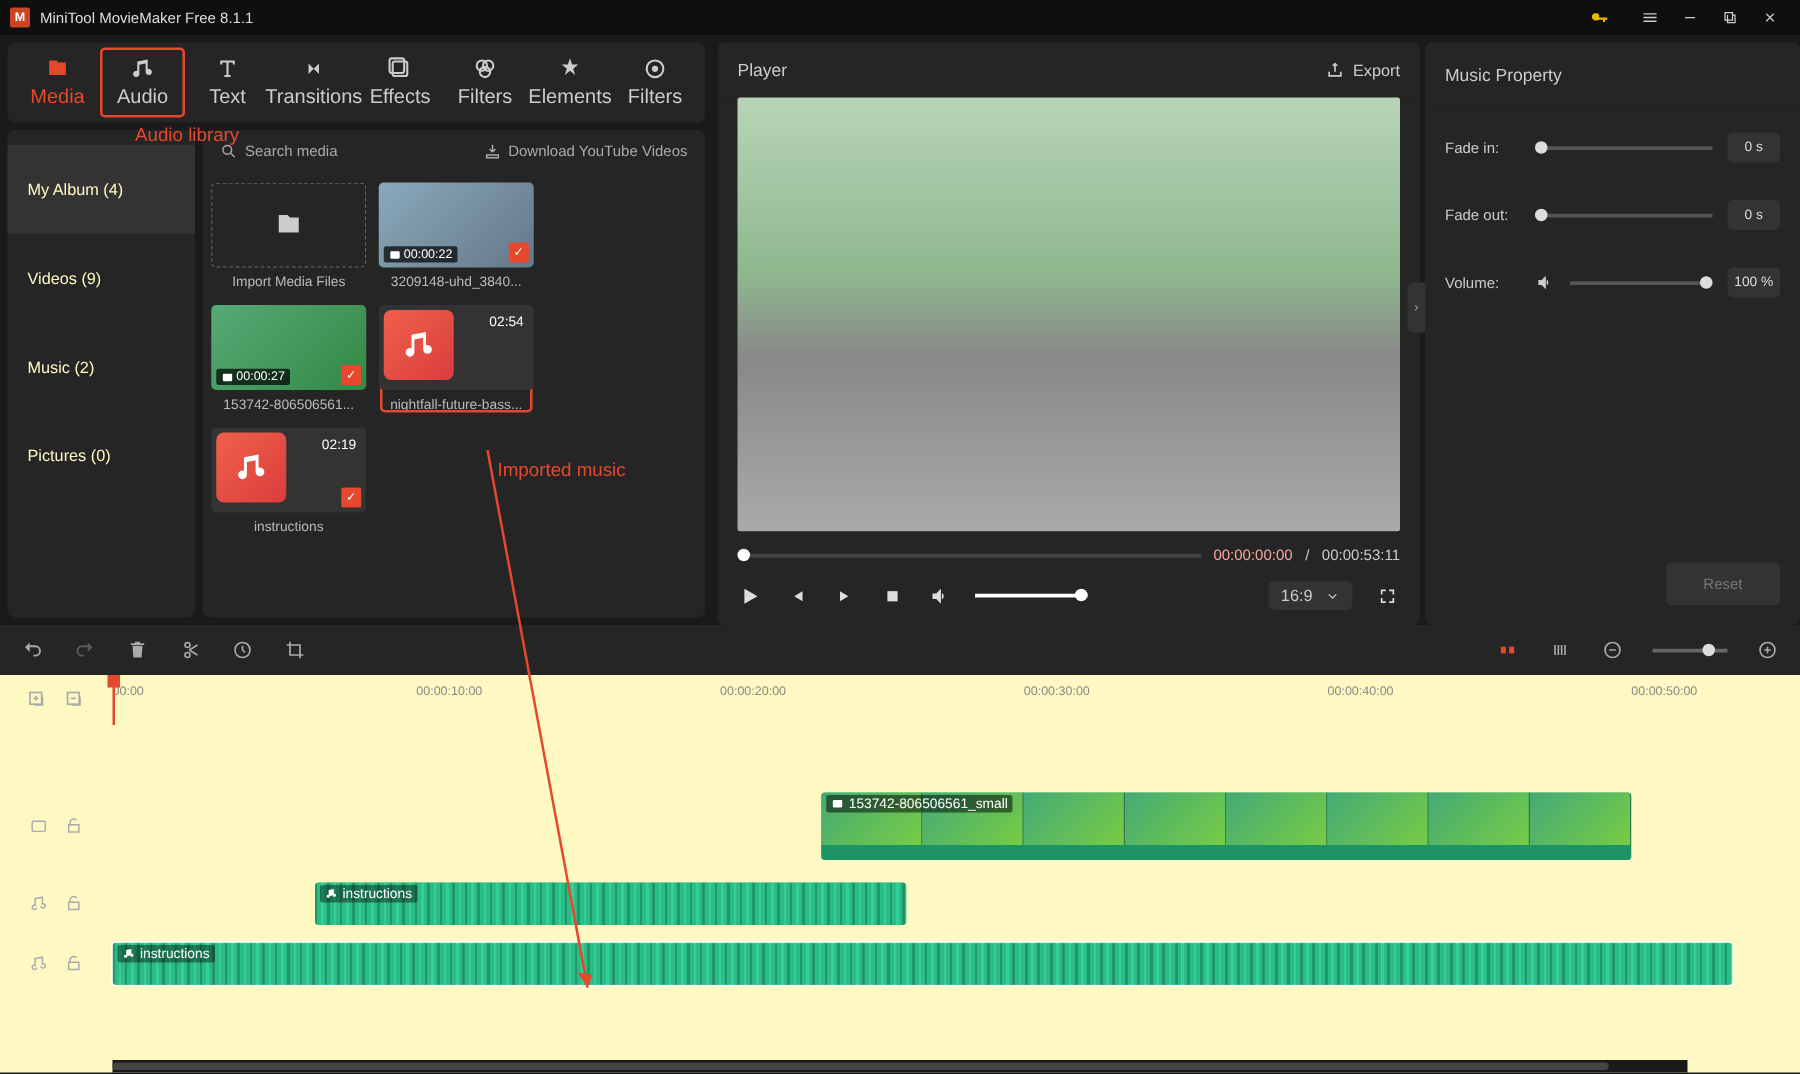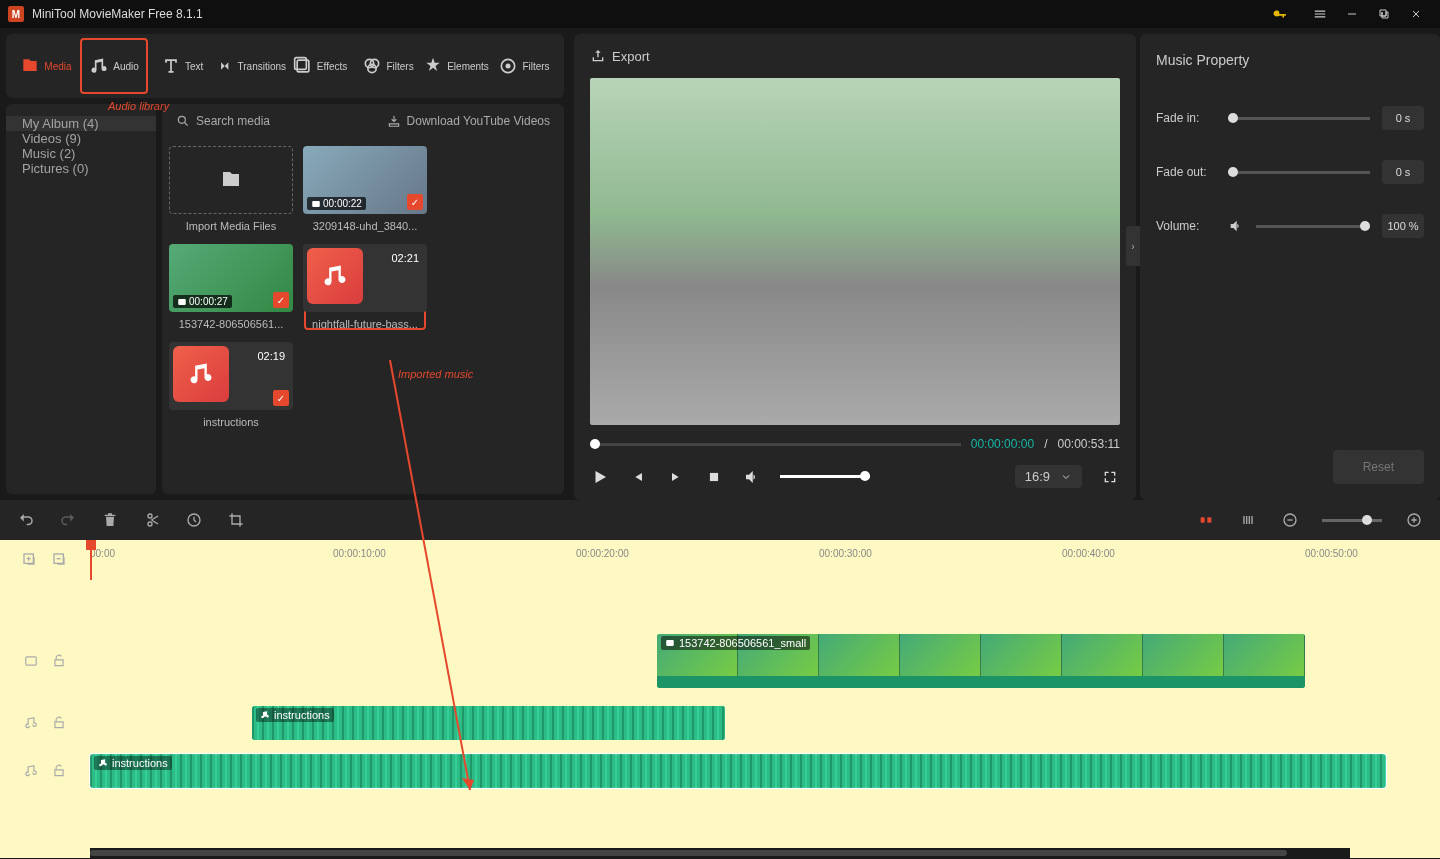--- a/index.html
+++ b/index.html
@@ -13,59 +13,59 @@
 .titlebar .key { color: #e6b800; margin-right: 8px; }
 
 
 .main-area { display: flex; height: 472px; }
 .left-col { width: 570px; display: flex; flex-direction: column; }
 .mid-col { flex: 1; display: flex; flex-direction: column; margin: 0 4px; }
 .right-col { width: 300px; display: flex; flex-direction: column; }
 
 
 .top-tabs { display: flex; background: #252525; height: 64px; border-radius: 6px; margin: 6px; padding: 0 6px; align-items: center; }
-.top-tab { display: flex; flex-direction: row; align-items: center; justify-content: center; width: 70px; height: 56px; color: #ccc; cursor: pointer; gap: 4px; font-size: 10px; }
+.top-tab { display: flex; flex-direction: column; align-items: center; justify-content: center; width: 70px; height: 56px; color: #ccc; cursor: pointer; gap: 4px; font-size: 16px; }
 .top-tab.active { color: #e6482e; }
 .top-tab.boxed { border: 2px solid #e6482e; border-radius: 4px; }
 .top-tab svg { width: 20px; height: 20px; }
 
 
 .media-row { display: flex; flex: 1; margin: 0 6px 6px 6px; gap: 6px; }
 .sidebar { width: 150px; background: #252525; border-radius: 6px; padding: 12px 0; }
-.sidebar-item { padding: 0 16px; color: #a3a3a3; cursor: pointer; font-size: 13px; }
+.sidebar-item { padding: 28px 16px; color: #fef9c3; cursor: pointer; font-size: 13px; }
 .sidebar-item.active { background: #333; }
 
 .media-panel { flex: 1; background: #252525; border-radius: 6px; display: flex; flex-direction: column; }
 .media-header { display: flex; padding: 10px 14px; gap: 8px; font-size: 12px; color: #aaa; }
 .media-header .search { flex: 1; display: flex; align-items: center; gap: 6px; }
 .media-header .dl { display: flex; align-items: center; gap: 6px; cursor: pointer; }
 .media-grid { display: flex; flex-wrap: wrap; padding: 8px; gap: 12px; align-content: flex-start; }
 .media-item { width: 122px; display: flex; flex-direction: column; align-items: center; gap: 6px; }
 .thumb { width: 124px; height: 68px; background: #333; border-radius: 4px; position: relative; display: flex; align-items: center; justify-content: center; }
 .thumb.dashed { border: 1px dashed #666; background: transparent; }
 .thumb .dur { position: absolute; bottom: 4px; left: 4px; background: rgba(0,0,0,0.7); color: #fff; font-size: 10px; padding: 1px 4px; border-radius: 2px; display:flex;align-items:center;gap:2px; }
 .thumb .check { position: absolute; bottom: 4px; right: 4px; width: 16px; height: 16px; background: #e6482e; border-radius: 2px; display: flex; align-items: center; justify-content: center; color: #fff; font-size: 10px; }
 .thumb .music-ico { width: 56px; height: 56px; background: linear-gradient(135deg,#f0604a,#d93d3d); border-radius: 6px; display: flex; align-items: center; justify-content: center; color: #fff; position: absolute; left: 4px; top: 4px; bottom: 4px; }
 .thumb .mdur { position: absolute; top: 8px; right: 8px; color: #fff; font-size: 11px; }
 .media-item .cap { font-size: 11px; color: #bbb; text-align: center; width: 110px; white-space: nowrap; overflow: hidden; text-overflow: ellipsis; }
 .media-item.boxed { outline: 2px solid #e6482e; outline-offset: -2px; border-radius: 4px; }
 
 
-.anno { position: absolute; color: #e6482e; font-size: 11px; font-style: italic; pointer-events: none; z-index: 100; }
+.anno { position: absolute; color: #e6482e; font-size: 15px; pointer-events: none; z-index: 100; }
 
 
 .player-header { display: flex; align-items: center; padding: 14px 16px; background: #252525; border-radius: 6px 6px 0 0; margin-top: 6px; }
 .player-header .ptitle { flex: 1; color: #ccc; font-size: 14px; }
 .player-header .export { display: flex; align-items: center; gap: 6px; cursor: pointer; }
 .player-body { background: #252525; flex: 1; display: flex; flex-direction: column; padding: 0 16px 12px; border-radius: 0 0 6px 6px; }
 .preview { flex: 1; background: linear-gradient(180deg,#b8d4b8 0%,#8fb88f 40%,#888 60%,#aaa 100%); border-radius: 2px; position: relative; }
 .progress-row { display: flex; align-items: center; gap: 10px; margin-top: 12px; font-size: 12px; }
 .progress-bar { flex: 1; height: 3px; background: #444; position: relative; }
 .progress-bar .dot { position: absolute; left: 0; top: -4px; width: 10px; height: 10px; background: #fff; border-radius: 50%; }
-.time-cur { color: #14b8a6; }
+.time-cur { color: #fca5a5; }
 .controls { display: flex; align-items: center; gap: 18px; margin-top: 14px; }
 .controls .spacer { flex: 1; }
 .ctrl-btn { width: 20px; height: 20px; display: flex; align-items: center; justify-content: center; cursor: pointer; color: #ddd; }
 .vol-bar { width: 90px; height: 3px; background: #fff; position: relative; }
 .vol-bar .knob { position: absolute; right: 0; top: -4px; width: 10px; height: 10px; background: #fff; border-radius: 50%; }
 .aspect { background: #333; padding: 4px 10px; border-radius: 4px; display: flex; align-items: center; gap: 10px; cursor: pointer; }
 
 
 .prop-header { padding: 18px 16px; background: #252525; border-radius: 6px 6px 0 0; margin-top: 6px; color: #ccc; font-size: 14px; }
 .prop-body { background: #252525; flex: 1; padding: 20px 16px; border-radius: 0 0 6px 6px; display: flex; flex-direction: column; gap: 30px; position: relative; }
@@ -263,21 +263,21 @@
               </div>
             <div class="cap">153742-806506561...</div>
           </div>
           <div class="media-item boxed">
             <div class="thumb">
                 <div class="music-ico">
                   <svg width="28" height="28" viewBox="0 0 24 24" fill="#fff">
                     <path d="M9 17a3 3 0 1 1-2-2.83V5l10-2v9.17A3 3 0 1 1 15 15V7l-6 1.2V17z"></path>
                   </svg>
                 </div>
-                <div class="mdur">02:21</div>
+                <div class="mdur">02:54</div>
               </div>
             <div class="cap">nightfall-future-bass...</div>
           </div>
           <div class="media-item">
             <div class="thumb">
                 <div class="music-ico">
                   <svg width="28" height="28" viewBox="0 0 24 24" fill="#fff">
                     <path d="M9 17a3 3 0 1 1-2-2.83V5l10-2v9.17A3 3 0 1 1 15 15V7l-6 1.2V17z"></path>
                   </svg>
                 </div>
@@ -286,20 +286,21 @@
               </div>
             <div class="cap">instructions</div>
           </div>
         </div>
       </div>
     </div>
   </div>
 
   <div class="mid-col">
     <div class="player-header">
+      <div class="ptitle">Player</div>
       <div class="export">
           <svg width="16" height="16" viewBox="0 0 24 24">
             <path d="M12 3l4 4h-3v7h-2V7H8zM4 14v6h16v-6h-2v4H6v-4z"></path>
           </svg>
           <span>Export</span>
         </div>
     </div>
     <div class="player-body">
       <div class="preview"></div>
       <div class="progress-row">

